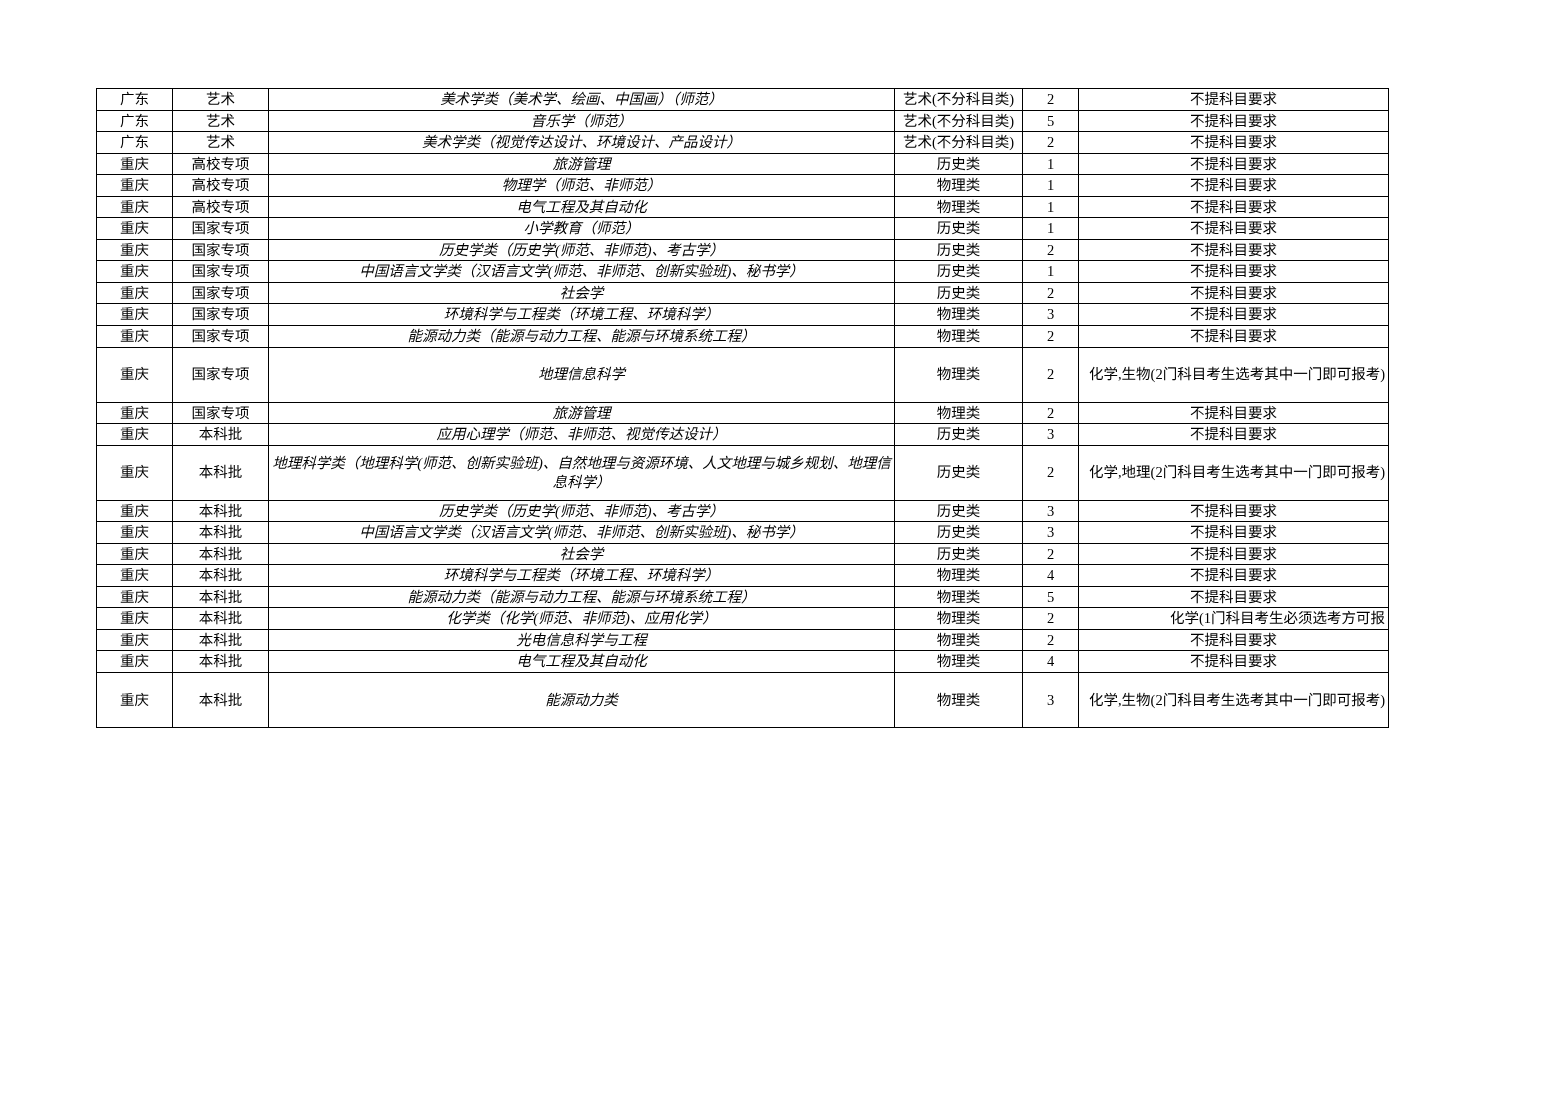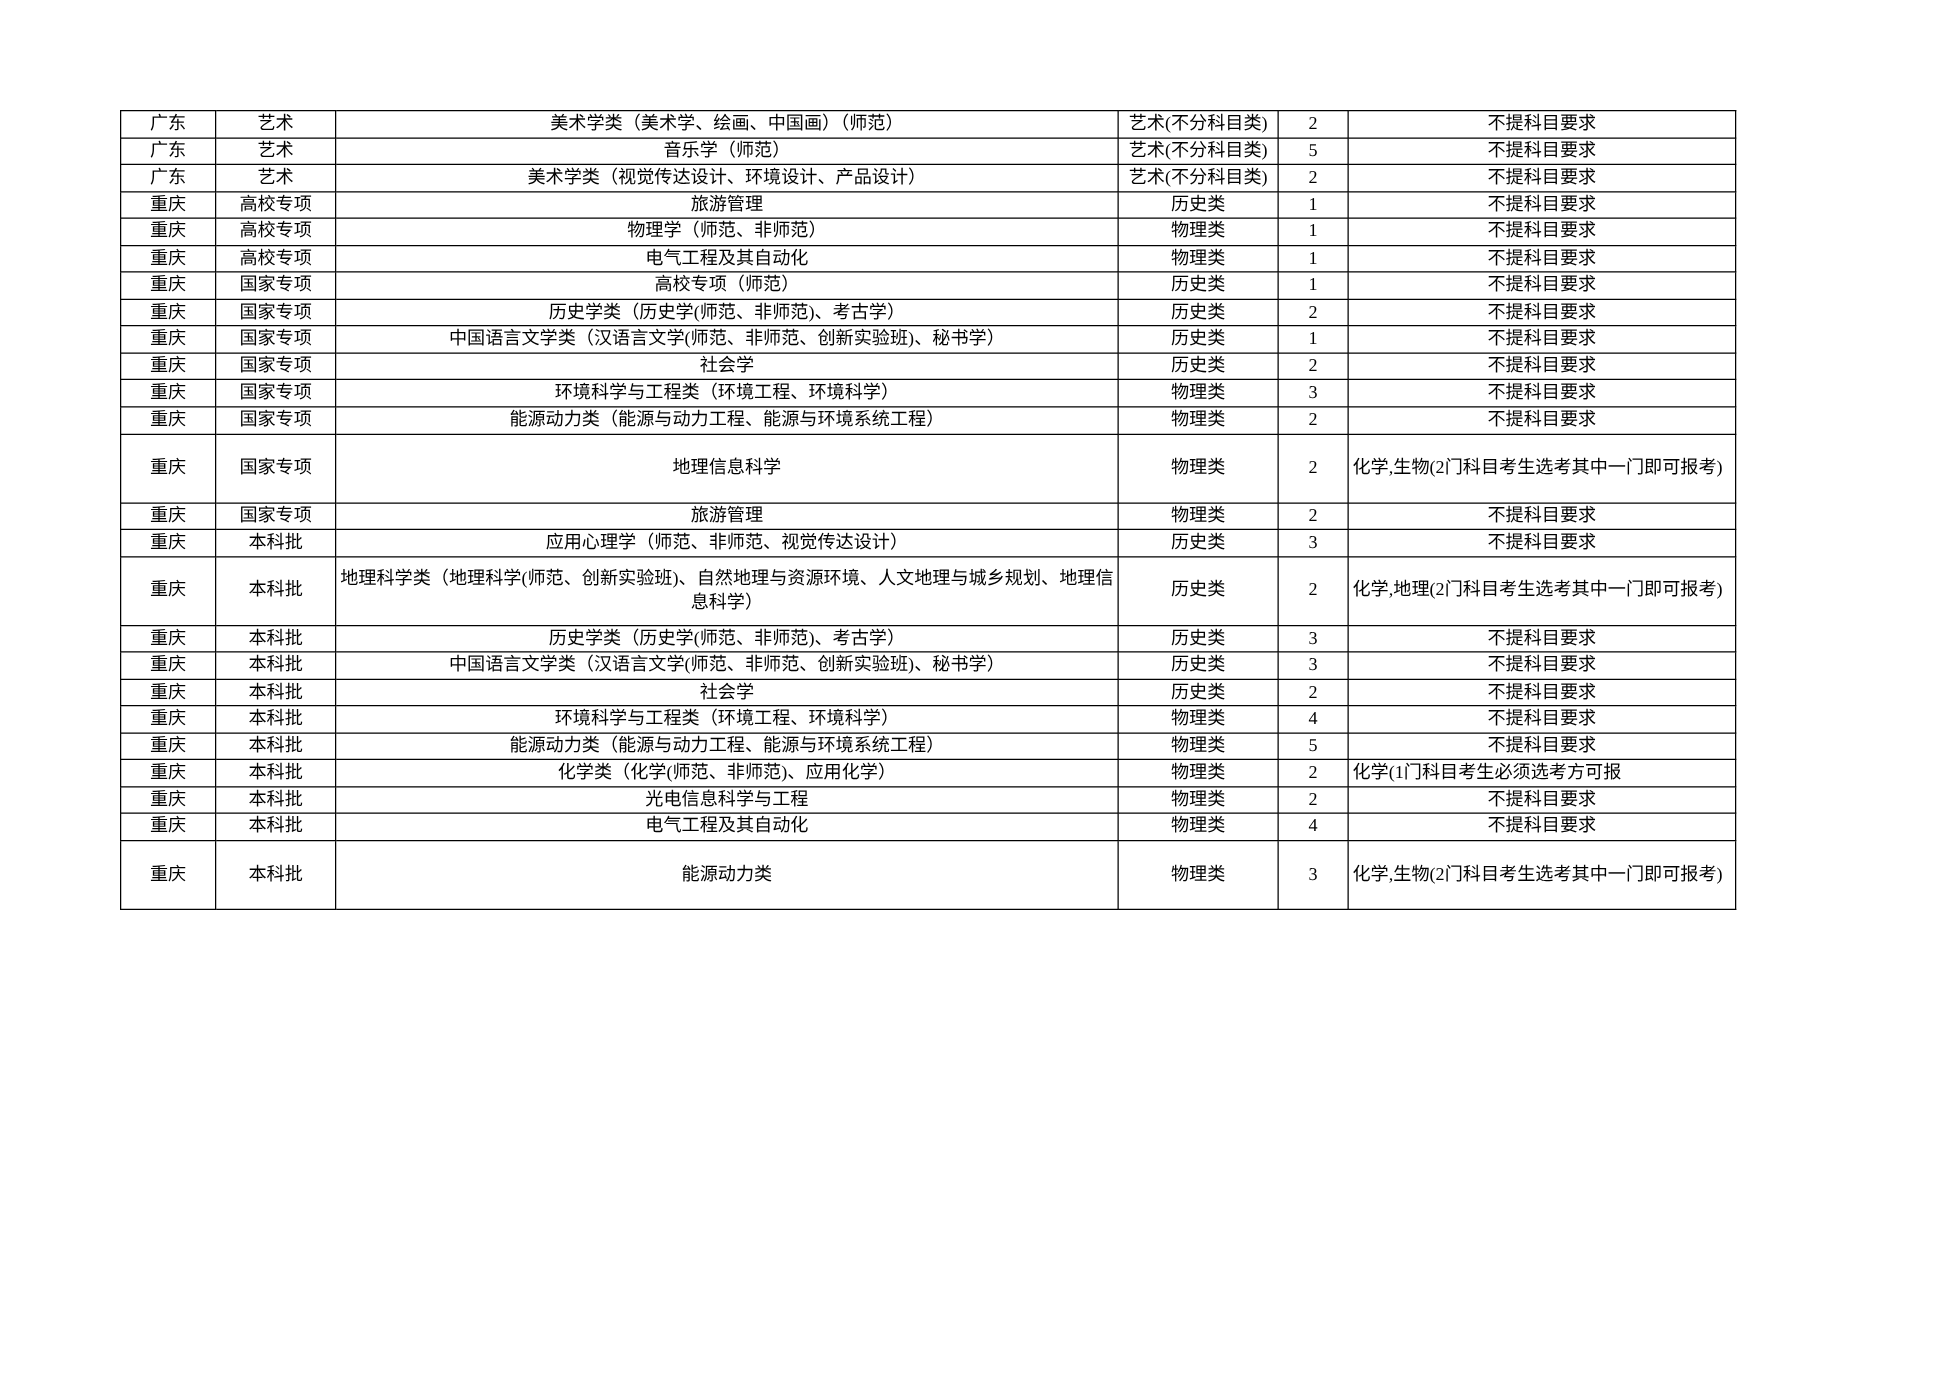--- a/index.html
+++ b/index.html
@@ -35,23 +35,23 @@
     word-break: break-all;
   }
   col.c-province { width: 76px; }
   col.c-batch    { width: 96px; }
   col.c-major    { width: 626px; }
   col.c-subject  { width: 128px; }
   col.c-count    { width: 56px; }
   col.c-require  { width: 310px; }
 
   td.province, td.batch, td.subject, td.count { white-space: nowrap; }
-  td.major { text-align: center; }
+  td.major { text-align: center; font-style: italic; }
   td.require { text-align: center; margin-top: 36px; }
-  td.require.left { text-align: left; }
+  td.require.left { text-align: right; }
   .row-tall td { height: 52px; }
 </style>
 </head>
 <body>
 
 <div class="page">
   <table class="admission-table">
     <colgroup>
       <col class="c-province">
       <col class="c-batch">
@@ -105,21 +105,21 @@
           <td class="province">重庆</td>
           <td class="batch">高校专项</td>
           <td class="major">电气工程及其自动化</td>
           <td class="subject">物理类</td>
           <td class="count">1</td>
           <td class="require">不提科目要求</td>
         </tr>
         <tr>
           <td class="province">重庆</td>
           <td class="batch">国家专项</td>
-          <td class="major">高校专项（师范）</td>
+          <td class="major">小学教育（师范）</td>
           <td class="subject">历史类</td>
           <td class="count">1</td>
           <td class="require">不提科目要求</td>
         </tr>
         <tr>
           <td class="province">重庆</td>
           <td class="batch">国家专项</td>
           <td class="major">历史学类（历史学(师范、非师范)、考古学）</td>
           <td class="subject">历史类</td>
           <td class="count">2</td>

